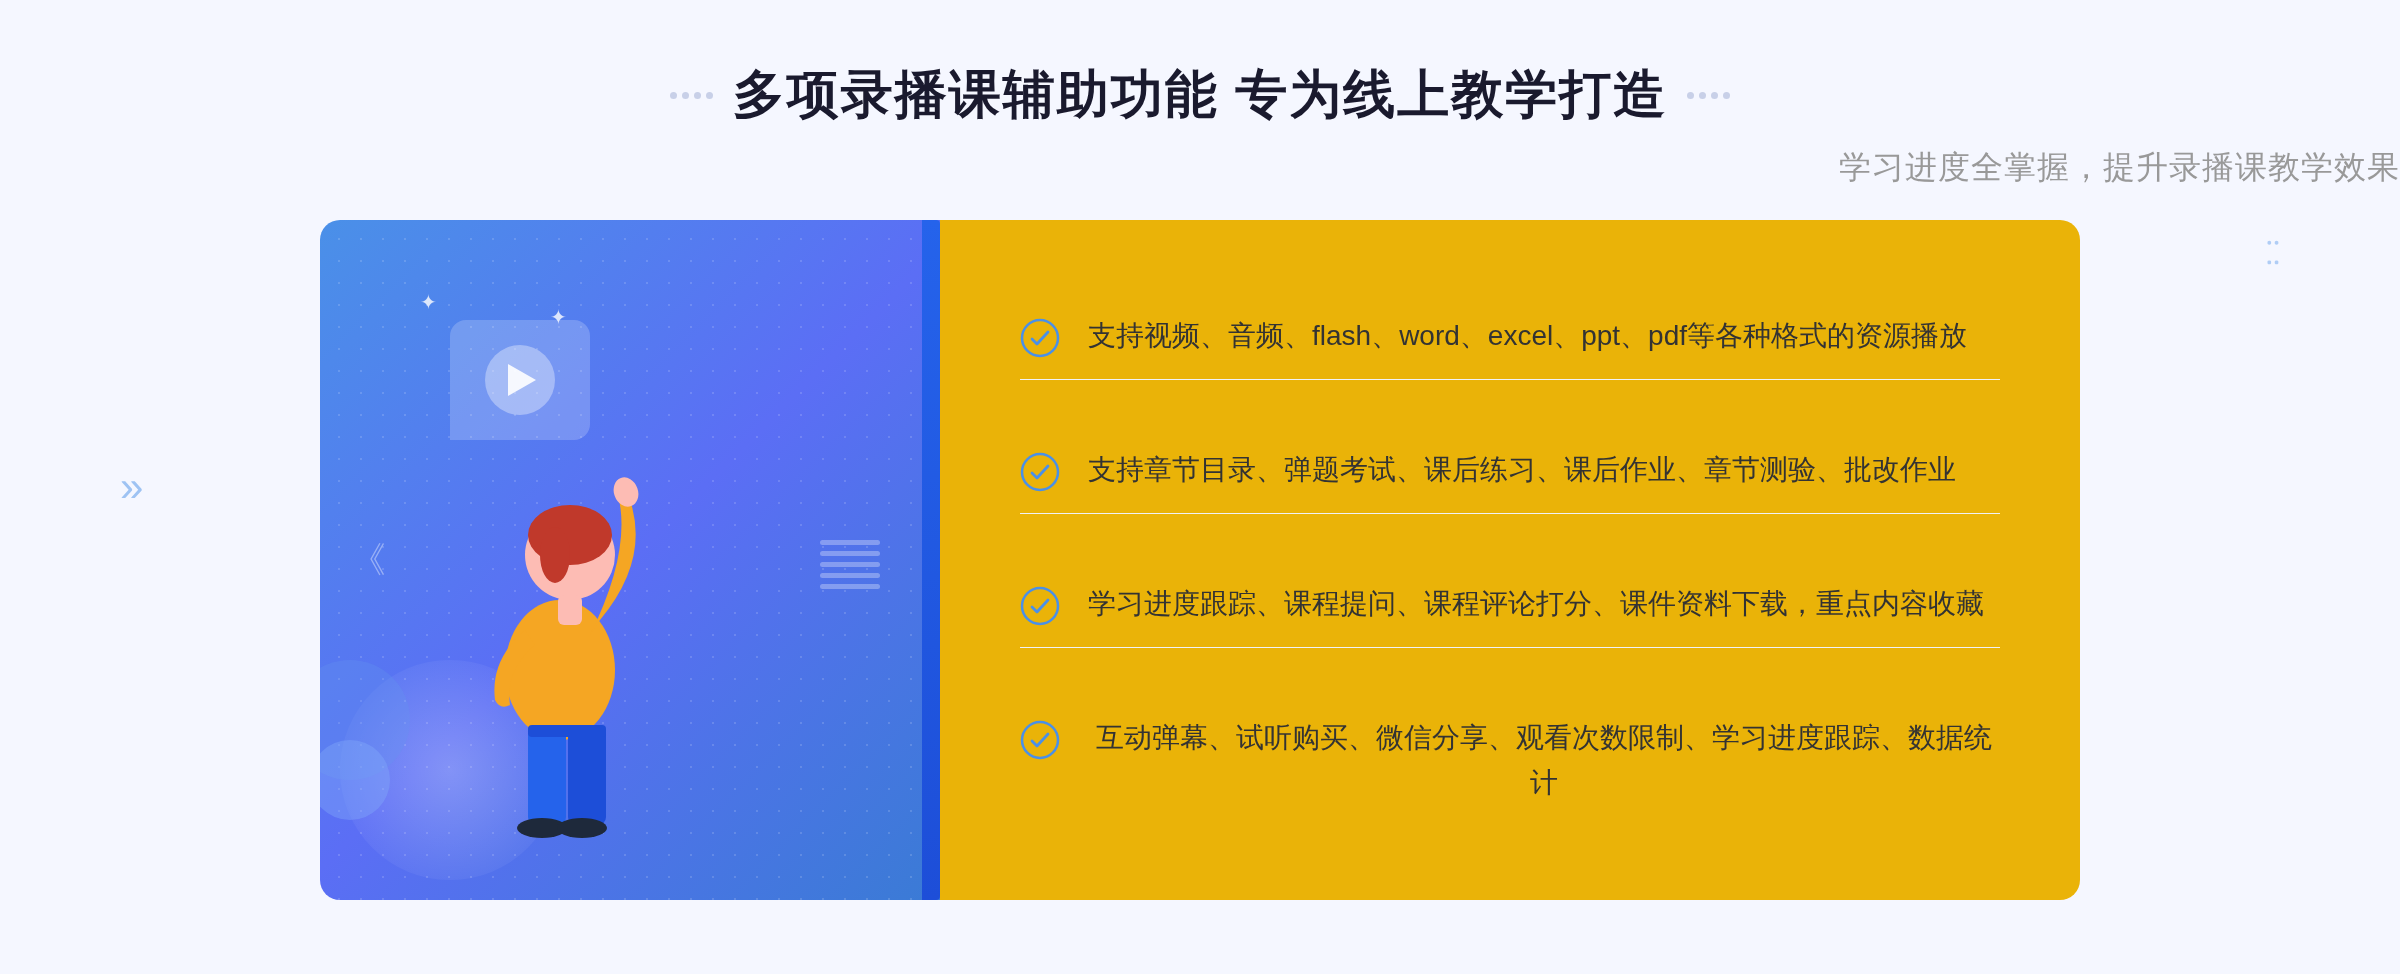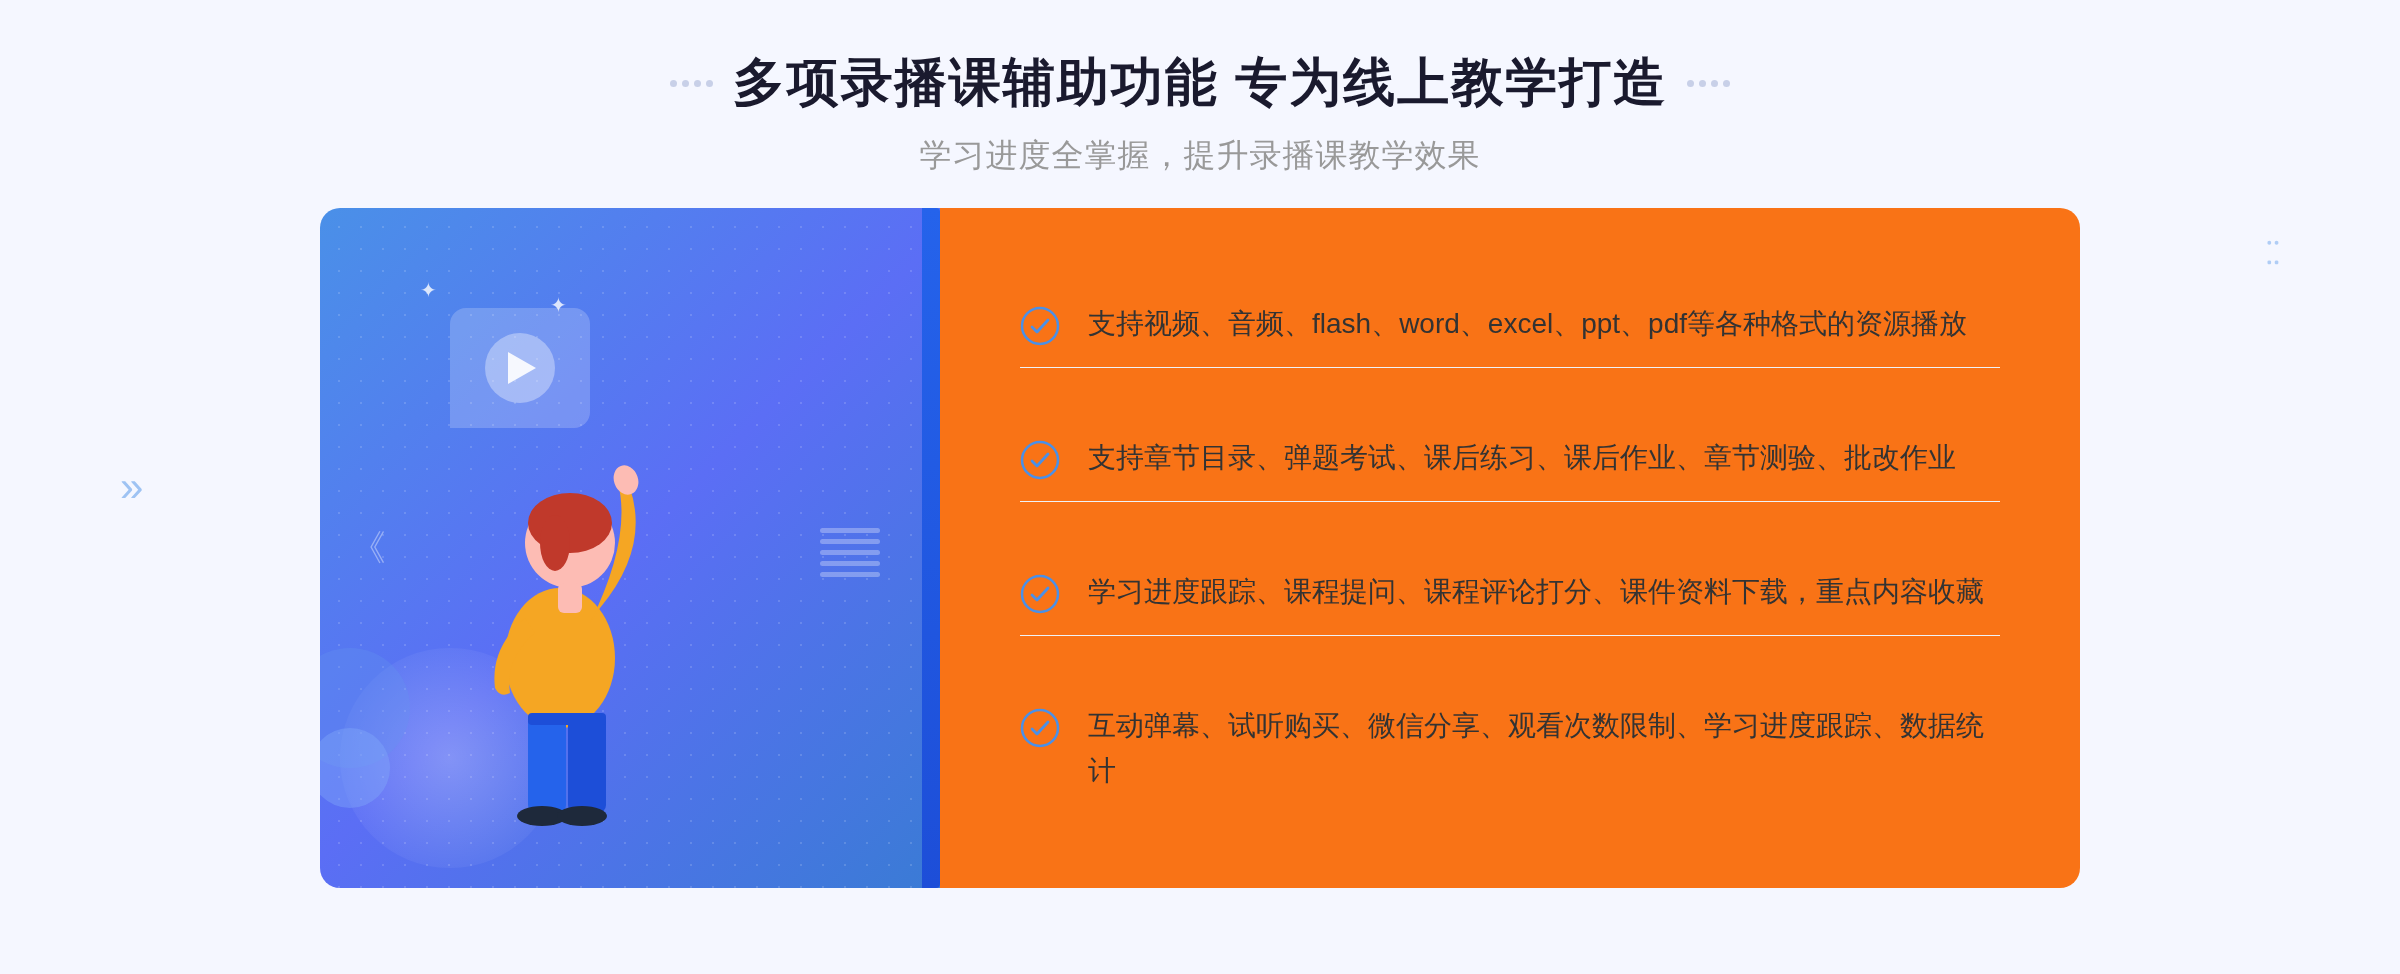--- a/index.html
+++ b/index.html
@@ -19,22 +19,22 @@
       background: #f5f7ff;
       position: relative;
       display: flex;
       flex-direction: column;
       align-items: center;
     }
 
     
     .header-section {
       width: 100%;
-      text-align: center;
-      padding-top: 48px;
+      text-align: right;
+      padding-top: 60px;
       padding-bottom: 30px;
       position: relative;
     }
 
     .header-decorators {
       display: flex;
       align-items: center;
       justify-content: center;
       gap: 20px;
     }
@@ -215,39 +215,40 @@
 
     .stripe-deco .stripe-line {
       height: 5px;
       background: rgba(255,255,255,0.6);
       border-radius: 3px;
     }
 
     
     .features-panel {
       flex: 1;
-      background: #f97316;
+      background: #eab308;
       border-radius: 0 20px 20px 0;
       padding: 50px 80px;
       display: flex;
       flex-direction: column;
       justify-content: space-around;
       min-height: 680px;
     }
 
     .feature-item {
       display: flex;
       align-items: flex-start;
       gap: 28px;
       padding: 20px 0;
       border-bottom: 1px solid #f0f2f7;
     }
 
     .feature-item:last-child {
       border-bottom: none;
+      text-align: center;
     }
 
     .check-icon {
       width: 40px;
       height: 40px;
       flex-shrink: 0;
       margin-top: 4px;
     }
 
     .check-icon svg {

